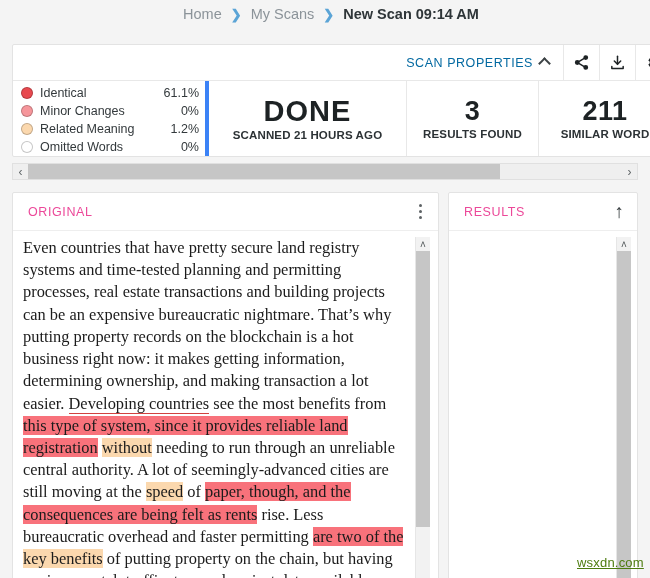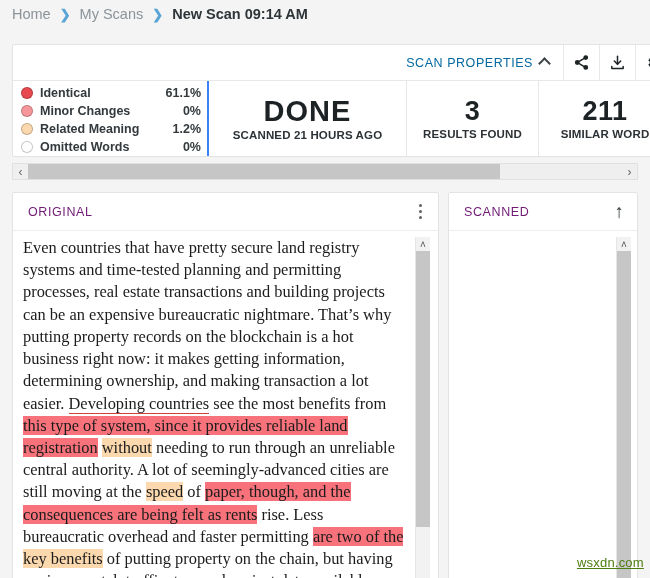--- a/index.html
+++ b/index.html
@@ -13,20 +13,21 @@
 
   
   .breadcrumb {
     height: 28px;
     display: flex;
     align-items: center;
     padding: 0 0 0 12px;
     gap: 9px;
     background: #f4f4f4;
     font-size: 14.5px;
+    justify-content: center;
   }
   .crumb { color: #8b9399; white-space: nowrap; }
   .crumb.current { color: #2e3538; font-weight: bold; }
   .crumb-sep {
     color: #5ba4d6;
     font-size: 13px;
     font-weight: bold;
     line-height: 1;
   }
 
@@ -68,23 +69,22 @@
     display: flex; align-items: center; justify-content: center;
     border-left: 1px solid #e8e8e8;
     cursor: pointer;
   }
   .icon-btn svg { display: block; }
 
   .props-body { display: flex; height: 75px; }
 
   .legend {
     width: 196px;
-    border-right: 2px solid #3b82f6;
+    border-right: 4px solid #3b82f6;
     padding: 3px 0 0 0;
-    font-weight: bold;
   }
   .legend-row {
     display: flex;
     align-items: center;
     height: 18px;
     font-size: 12.5px;
     color: #33393c;
     padding: 0 6px 0 8px;
   }
   .swatch {
@@ -166,21 +166,21 @@
     height: 38px;
     display: flex;
     align-items: center;
     justify-content: space-between;
     padding: 0 13px 0 15px;
     border-bottom: 1px solid #eeeeee;
   }
   .panel-title {
     font-size: 12.5px;
     letter-spacing: .6px;
-    color: #701a75;
+    color: #ec4899;
   }
   .kebab { display: flex; flex-direction: column; gap: 2.5px; cursor: pointer; padding: 4px 3px; }
   .kebab i { width: 3.5px; height: 3.5px; background: #5d6265; border-radius: 50%; display: block; }
   .arrow-up-glyph {
     font-size: 19px;
     color: #3a4043;
     line-height: 1;
     cursor: pointer;
   }
 
@@ -375,21 +375,21 @@
 
     <div class="vscroll">
       <div class="vs-arrow">˄</div>
       <div class="vs-thumb" style="height:276px"></div>
     </div>
   </div>
 </div>
 
 <div class="panel panel-results">
   <div class="panel-head">
-    <span class="panel-title">SCANNED</span>
+    <span class="panel-title">RESULTS</span>
     <span class="arrow-up-glyph">↑</span>
   </div>
 
   <div class="res-wrap">
     <div class="res-card">
     </div>
 
     <div class="vscroll">
       <div class="vs-arrow">˄</div>
       <div class="vs-thumb" style="height:330px"></div>

